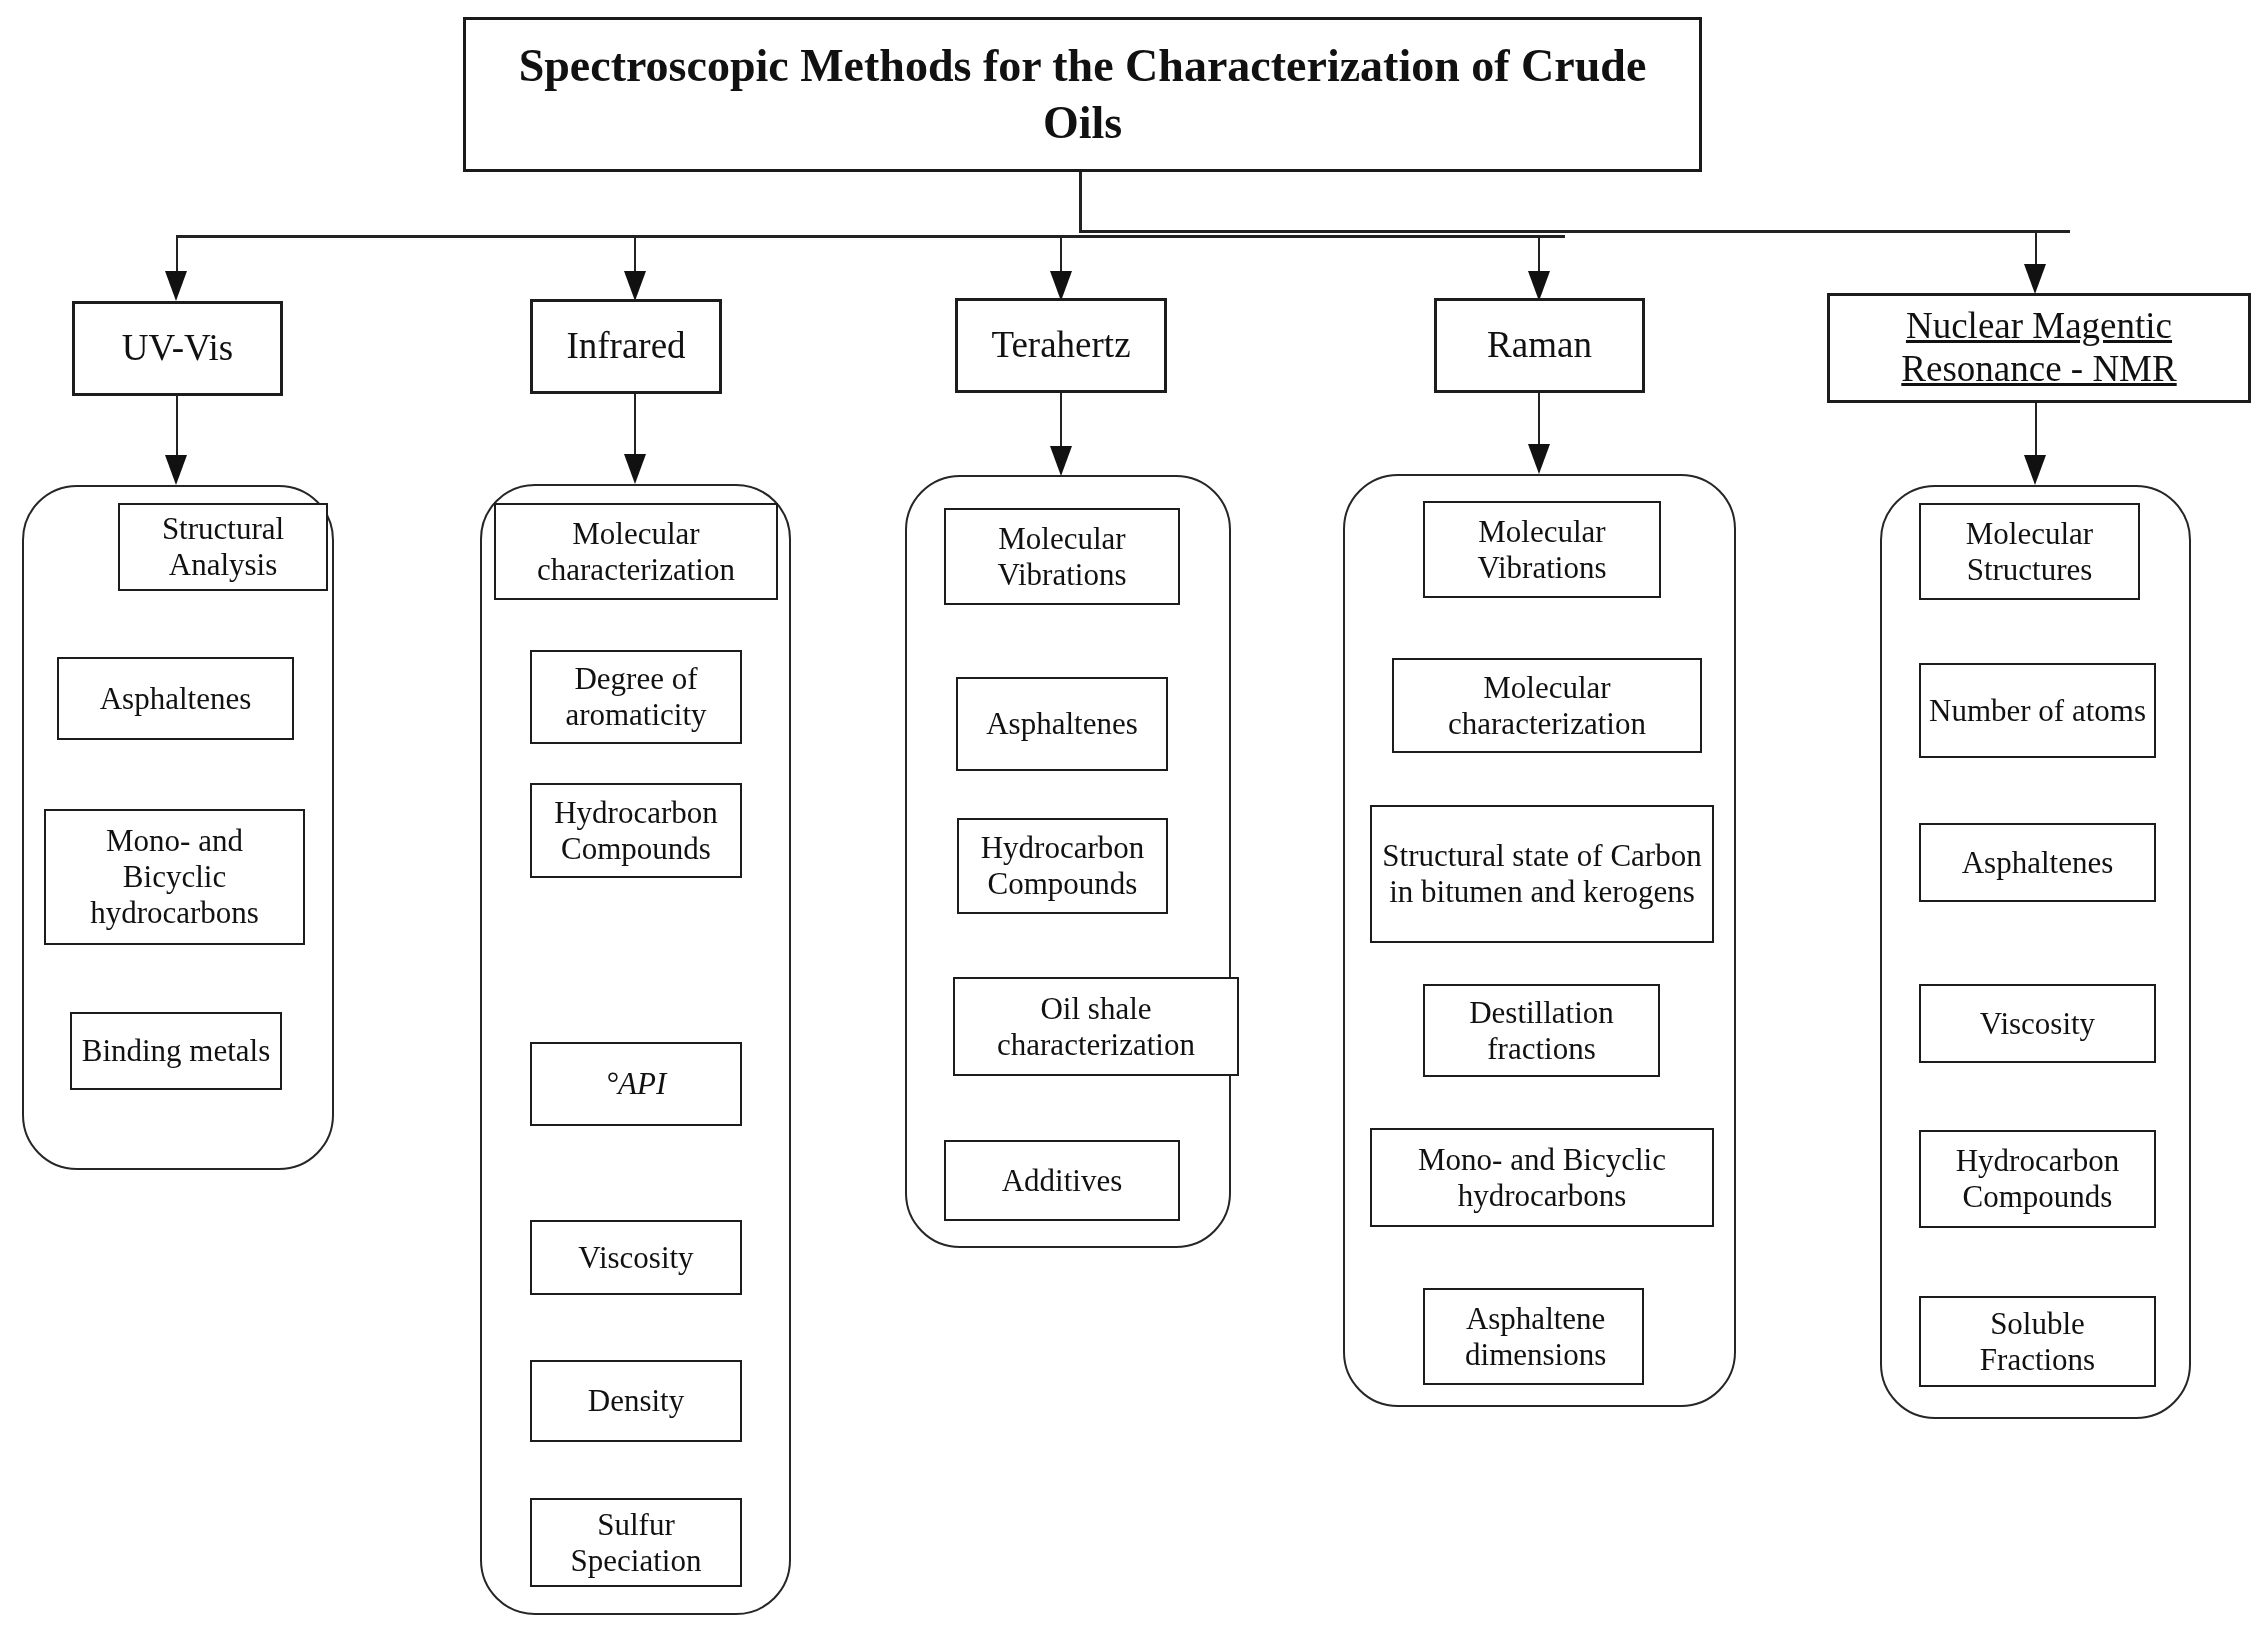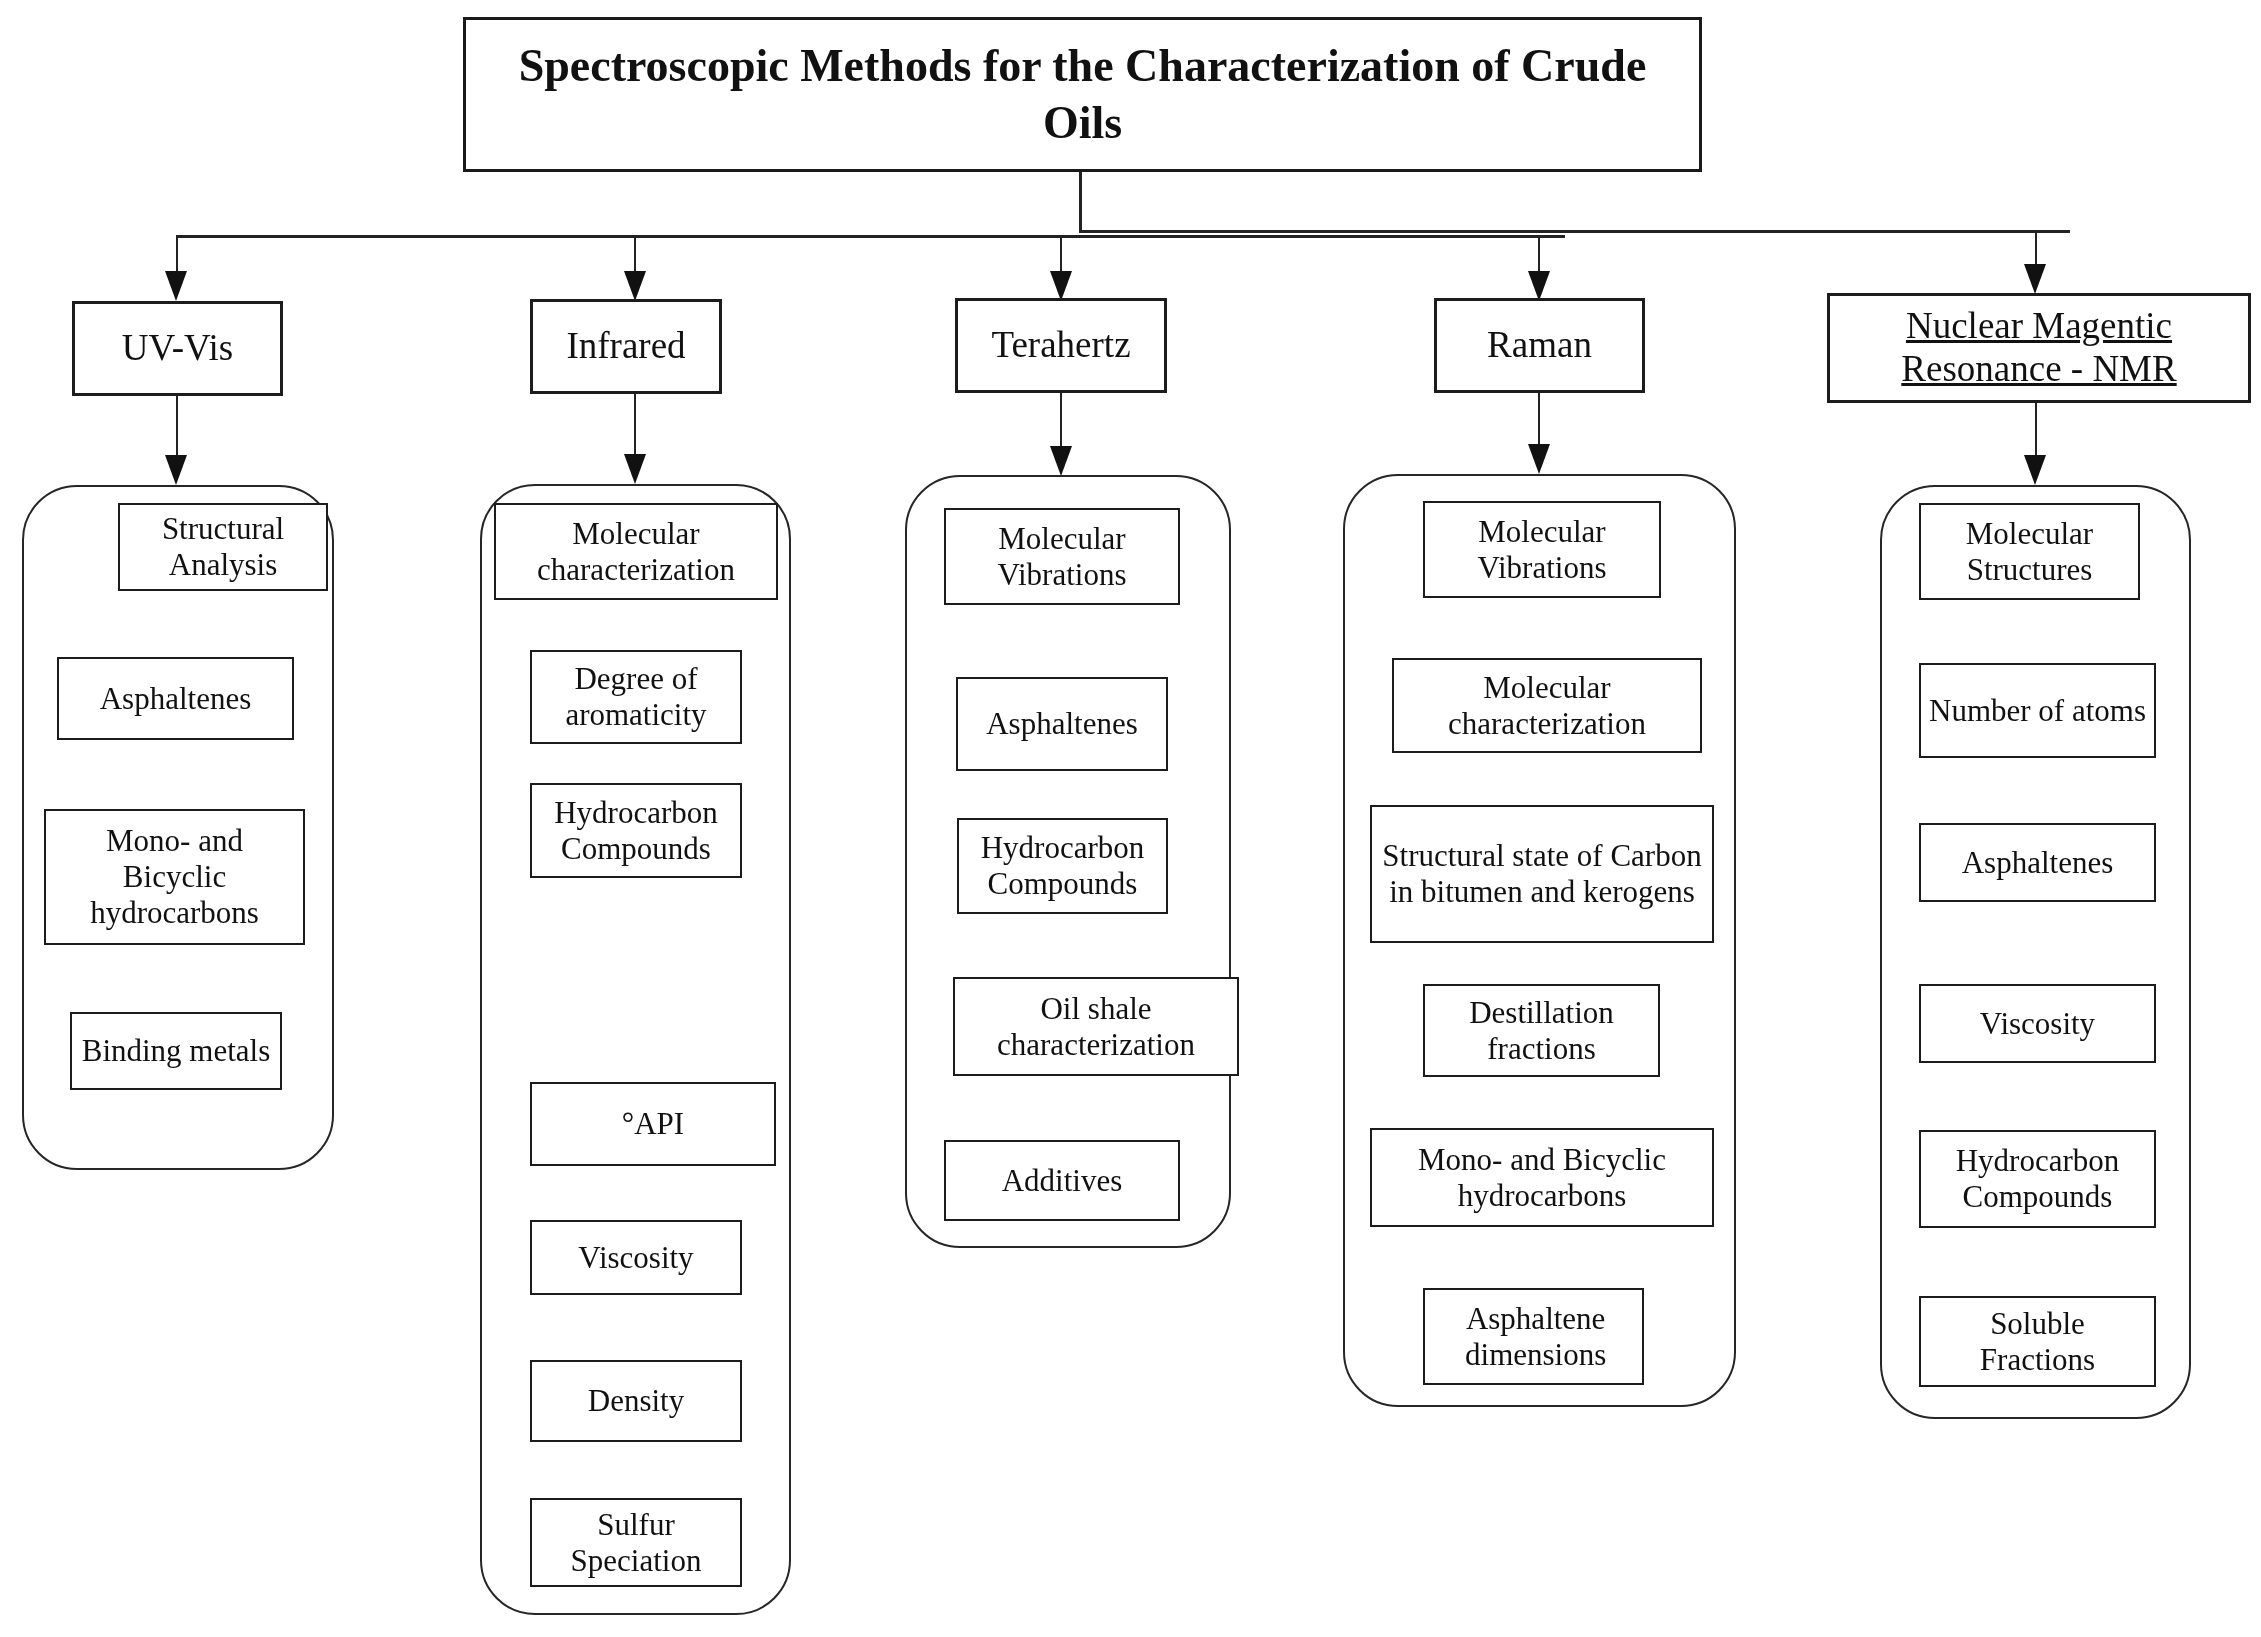--- a/index.html
+++ b/index.html
@@ -113,21 +113,21 @@
   <div class="group" style="left:1880px;top:485px;width:311px;height:934px;"></div>
 
   <div class="node" style="left:70px;top:503px;width:210px;height:88px;margin-left:48px;">Structural Analysis</div>
   <div class="node" style="left:57px;top:657px;width:237px;height:83px;">Asphaltenes</div>
   <div class="node" style="left:44px;top:809px;width:261px;height:136px;">Mono- and Bicyclic hydrocarbons</div>
   <div class="node" style="left:70px;top:1012px;width:212px;height:78px;">Binding metals</div>
 
   <div class="node" style="left:494px;top:503px;width:284px;height:97px;">Molecular characterization</div>
   <div class="node" style="left:530px;top:650px;width:212px;height:94px;">Degree of aromaticity</div>
   <div class="node" style="left:530px;top:783px;width:212px;height:95px;">Hydrocarbon Compounds</div>
-  <div class="node" style="left:530px;top:1082px;width:246px;height:84px;">°API</div>
+  <div class="node" style="left:530px;top:1042px;width:212px;height:84px;font-style:italic;">°API</div>
   <div class="node" style="left:530px;top:1220px;width:212px;height:75px;">Viscosity</div>
   <div class="node" style="left:530px;top:1360px;width:212px;height:82px;">Density</div>
   <div class="node" style="left:530px;top:1498px;width:212px;height:89px;">Sulfur Speciation</div>
 
   <div class="node" style="left:944px;top:508px;width:236px;height:97px;">Molecular Vibrations</div>
   <div class="node" style="left:956px;top:677px;width:212px;height:94px;">Asphaltenes</div>
   <div class="node" style="left:957px;top:818px;width:211px;height:96px;">Hydrocarbon Compounds</div>
   <div class="node" style="left:917px;top:977px;width:286px;height:99px;margin-left:36px;">Oil shale characterization</div>
   <div class="node" style="left:944px;top:1140px;width:236px;height:81px;">Additives</div>
 

